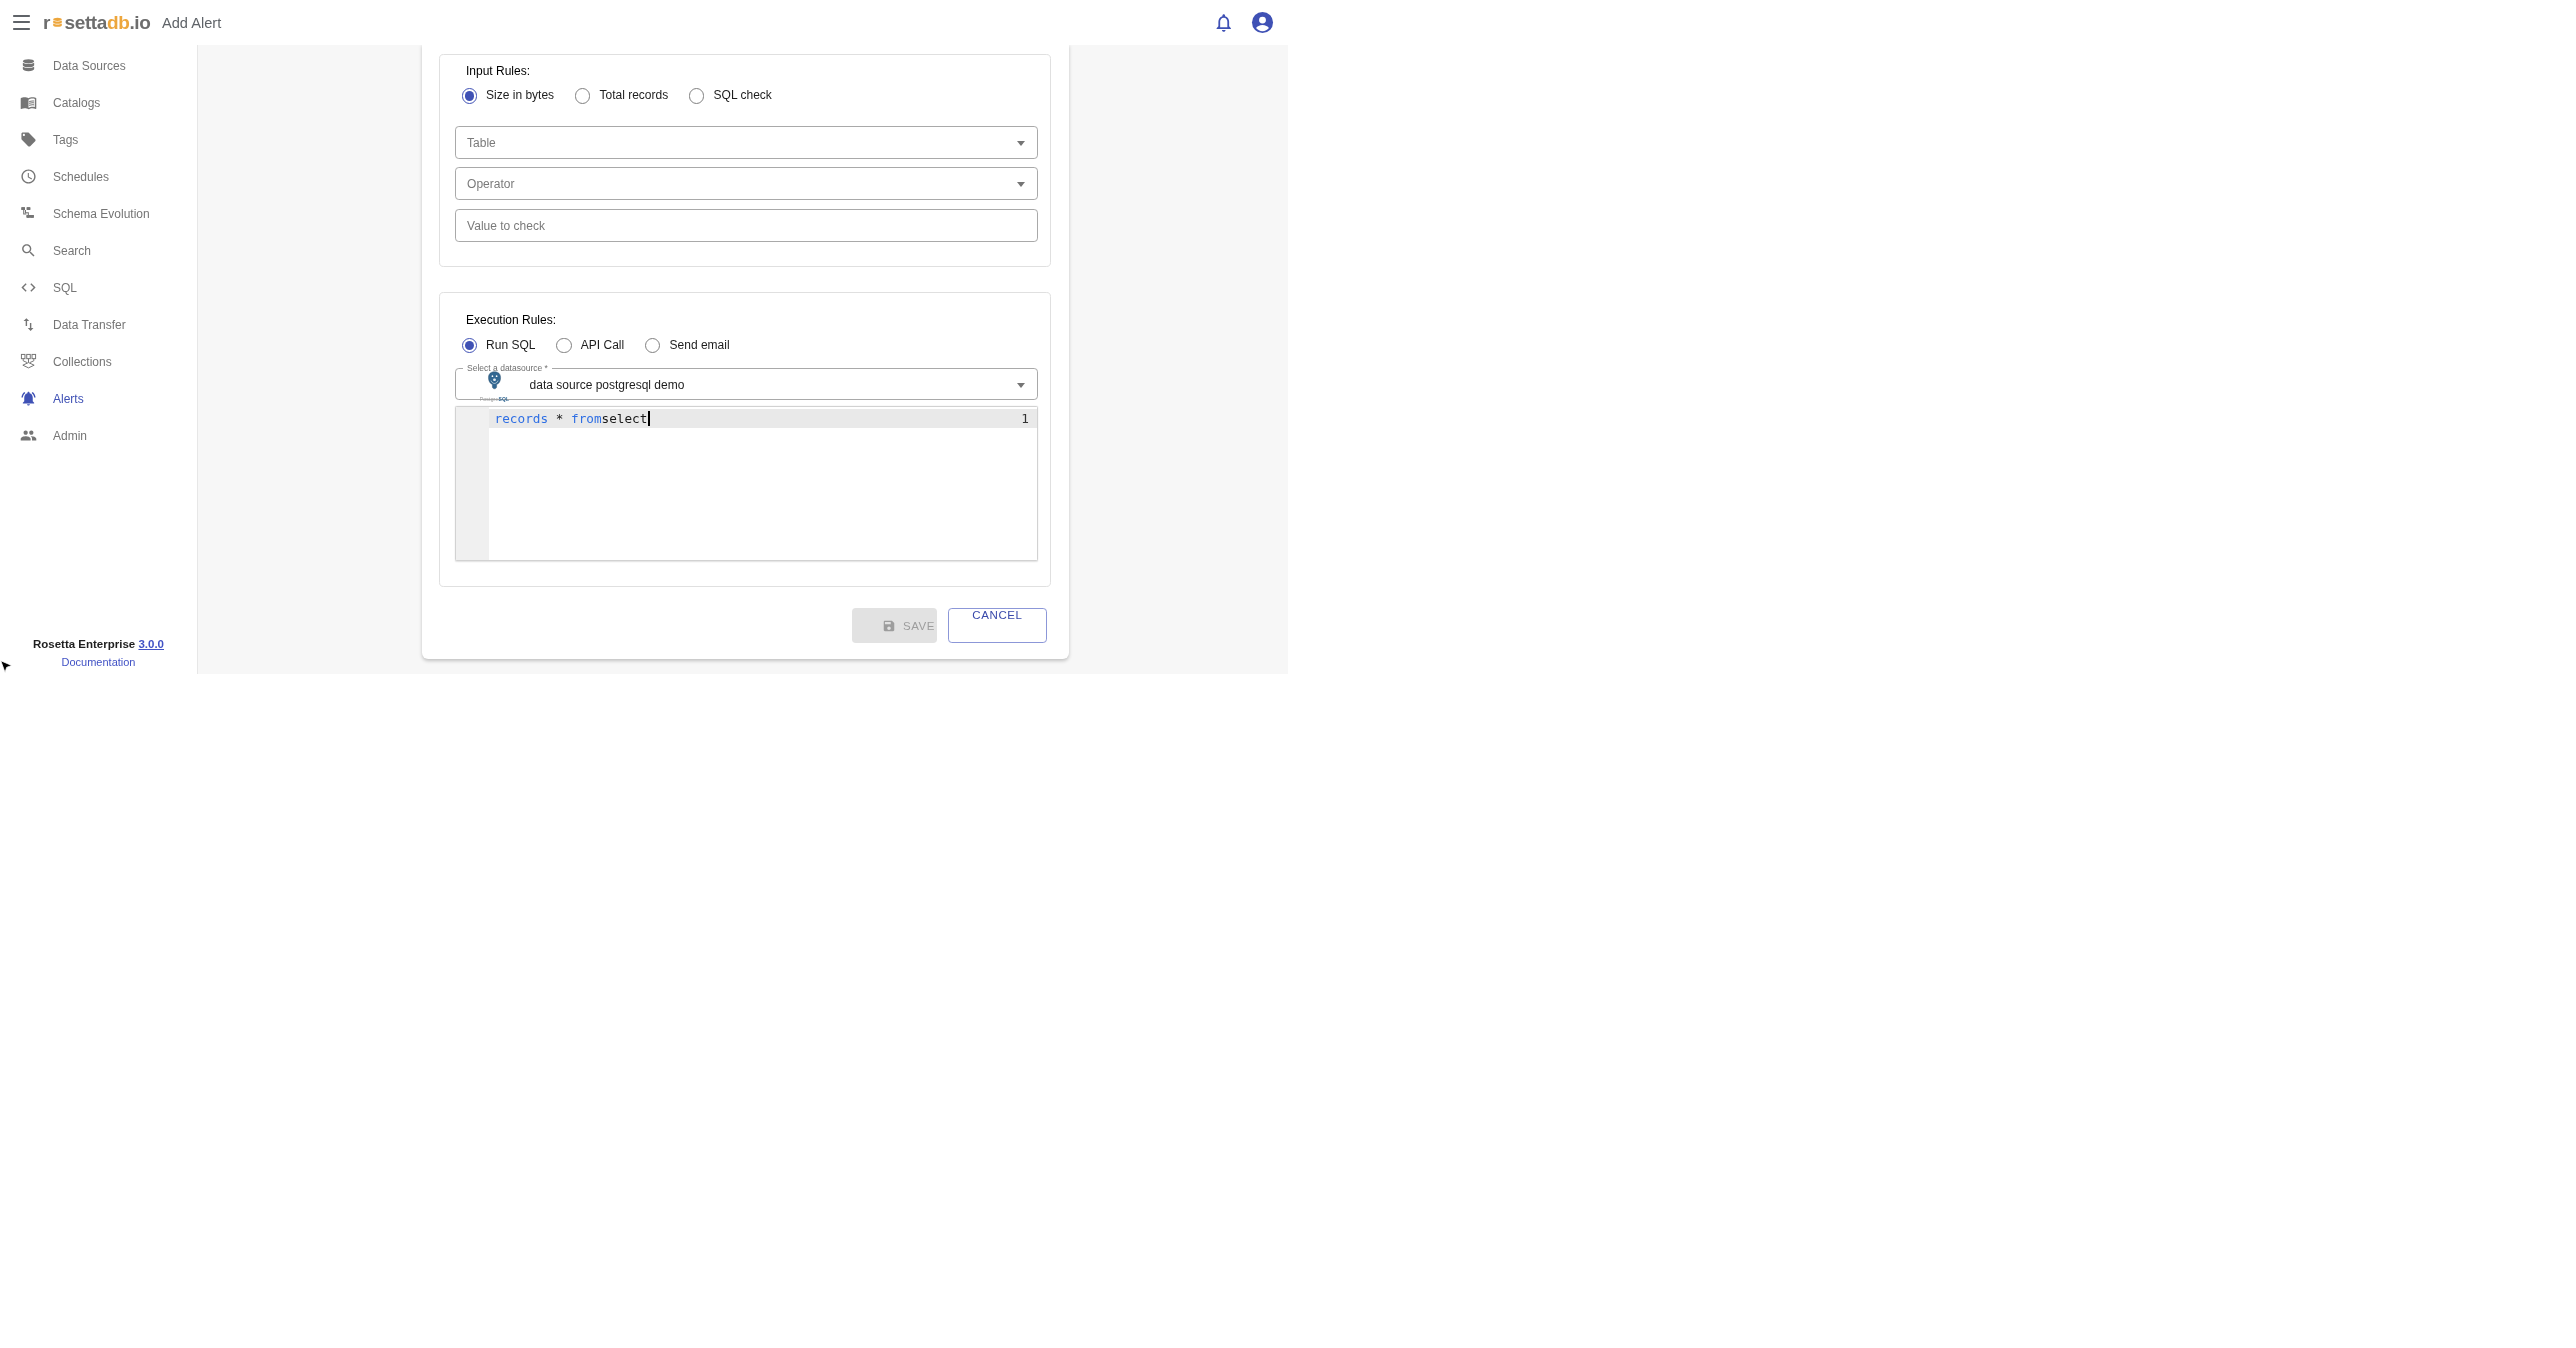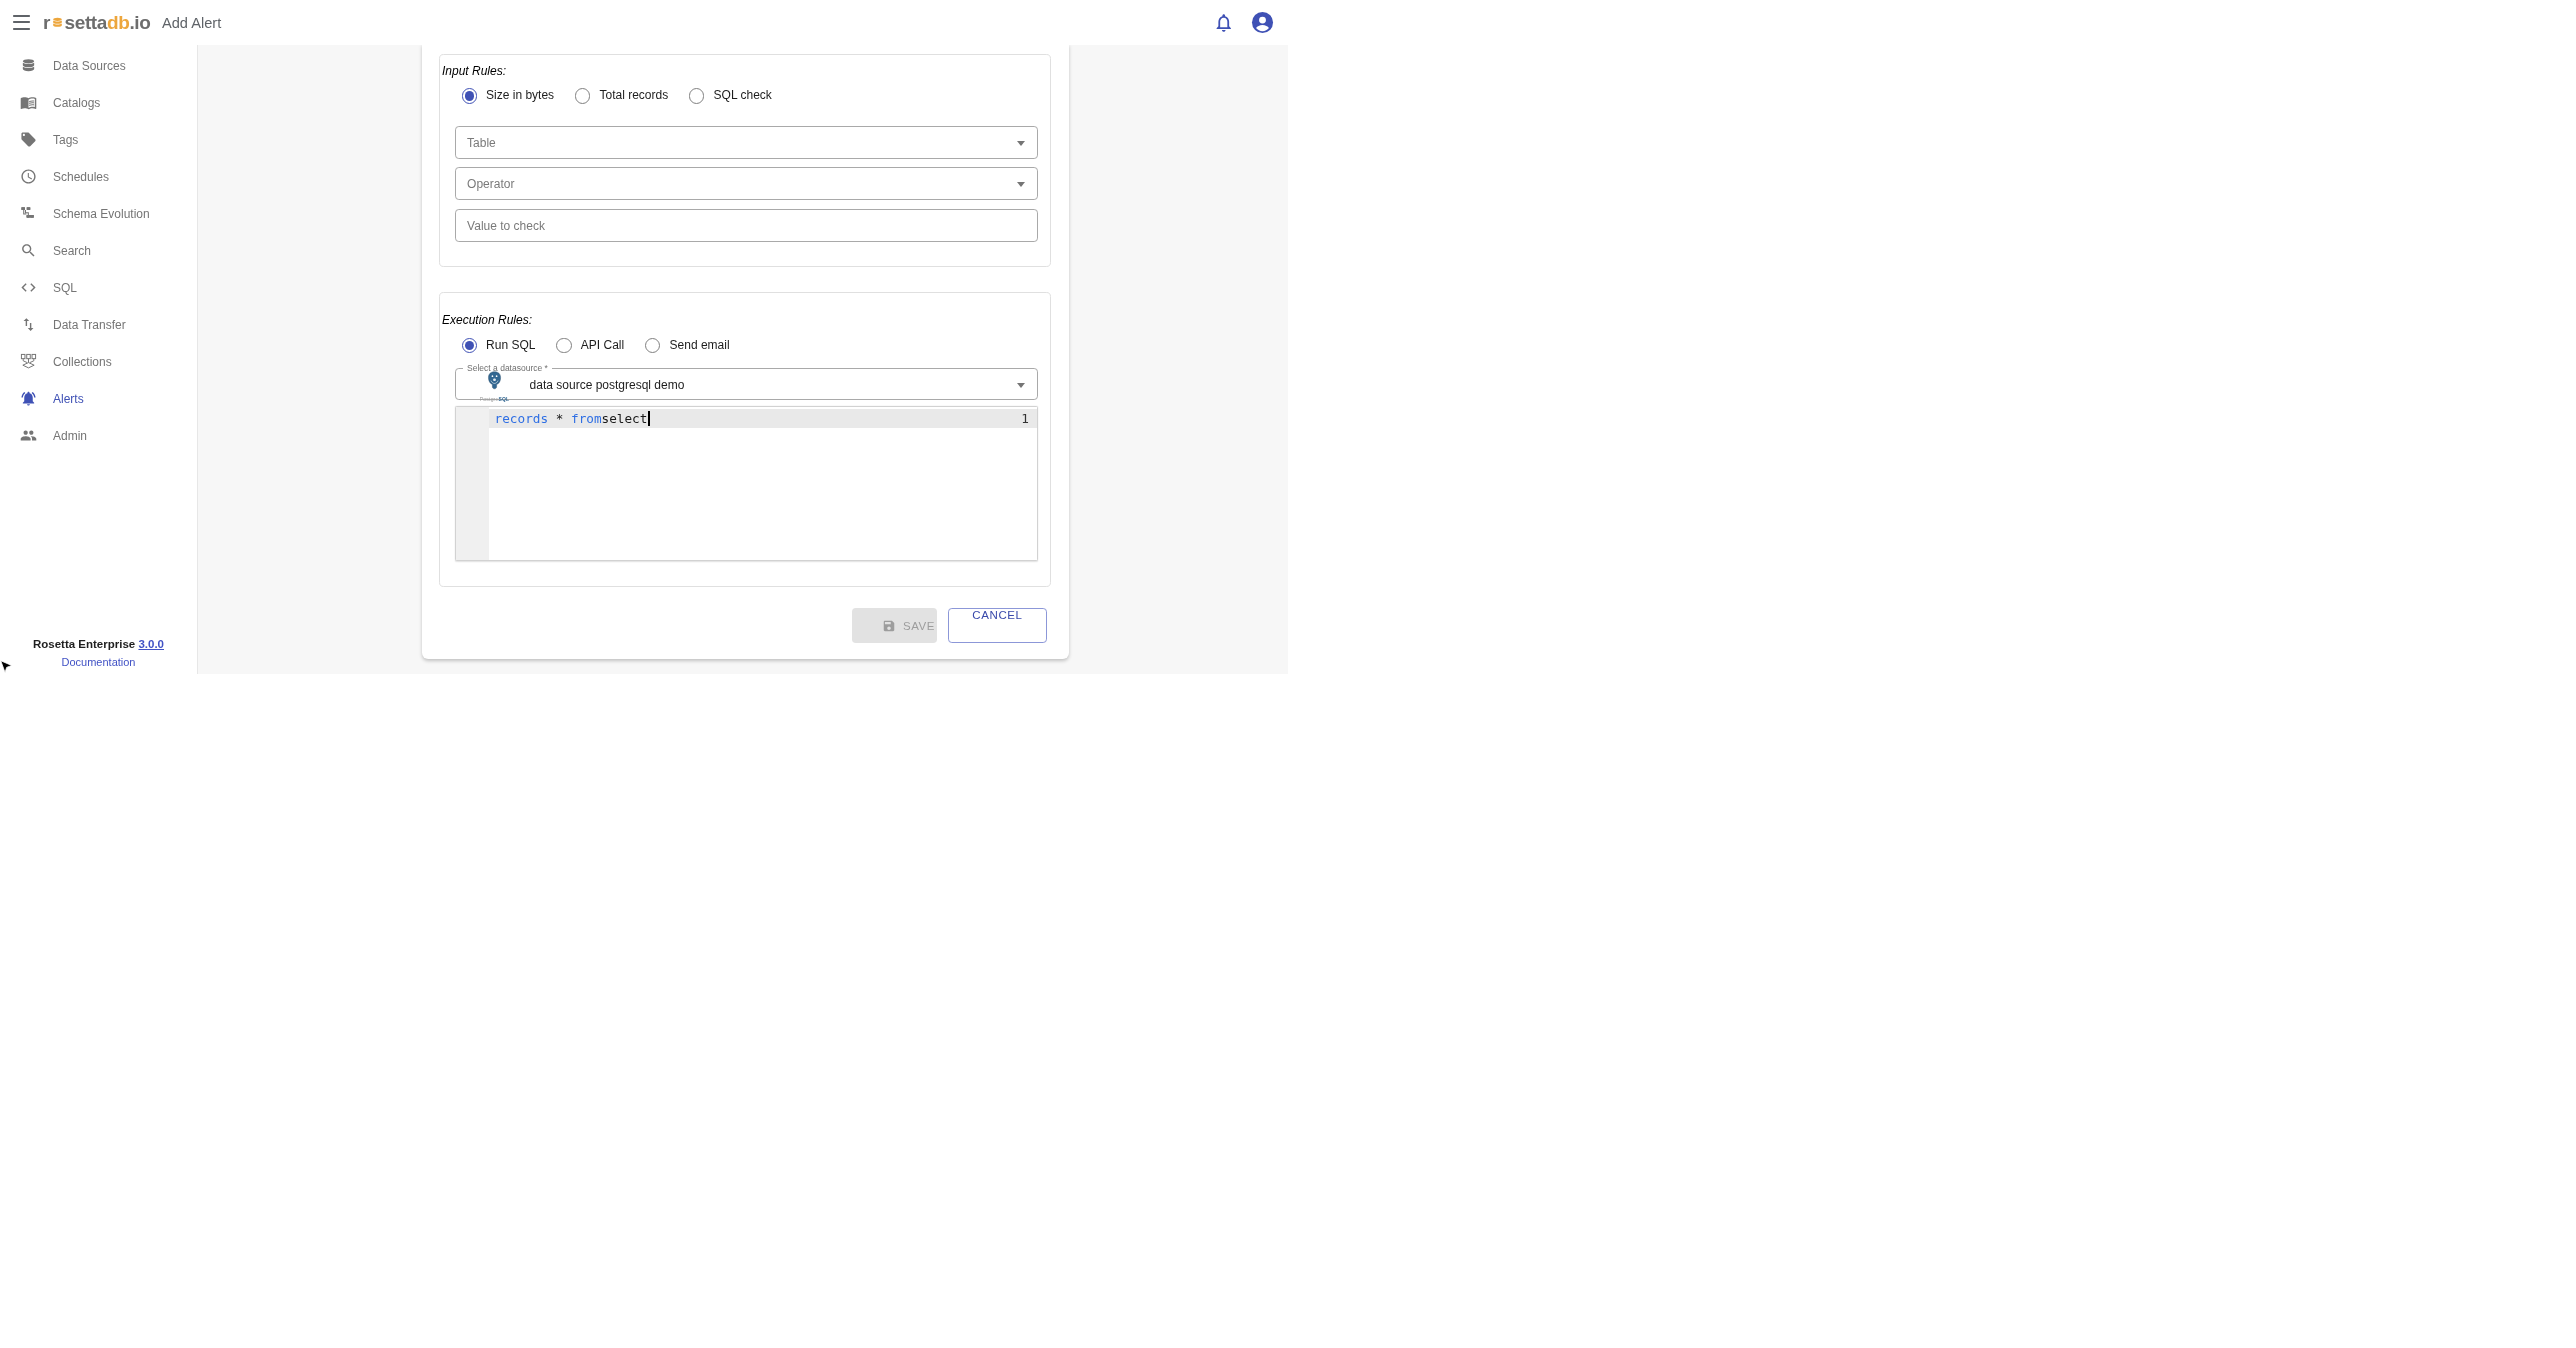--- a/index.html
+++ b/index.html
@@ -30,21 +30,21 @@
   .sb-prod a { color:#4152c5; text-decoration:underline; cursor:pointer; }
   .sb-doc { margin-top:5.4px; font-size:11px; color:#4152c5; cursor:pointer; }
 
   
   .main { position:absolute; top:45px; left:198px; right:0; bottom:0; background:#f7f7f7; }
   .panel { position:absolute; left:224px; top:0; width:647px; height:614px; background:#fff; border-radius:0 0 6.2px 6.2px; box-shadow:0 1.5px 3.8px rgba(0,0,0,.22); }
 
   .card { position:absolute; left:17px; width:612px; border:0.8px solid #e0e0e0; border-radius:4.6px; background:#fff; }
   .card1 { top:9.2px; height:213px; }
   .card2 { top:247px; height:295px; }
-  .card-title { position:absolute; left:2px; top:8.5px; font-size:12px; color:#000;font-style:italic; }
+  .card-title { position:absolute; left:26px; top:8.5px; font-size:12px; color:#000; }
   .radio-row { position:absolute; left:21.5px; display:flex; align-items:center; gap:10px; }
   .card1 .radio-row { top:33px; }
   .card2 .radio-row { top:45px; }
   .card2 .card-title { top:20px; }
   .radio-opt { display:flex; align-items:flex-start; gap:9.2px; cursor:pointer; margin-right:10.8px; }
   .radio { width:15.4px; height:15.4px; border-radius:50%; border:1.5px solid #808080; position:relative; flex:0 0 15.4px; }
   .radio.sel { border-color:#3f51b5; }
   .radio.sel::after { content:""; position:absolute; inset:2px; border-radius:50%; background:#3f51b5; }
   .radio-lbl { font-size:12px; color:#1d1d1d; }
 

